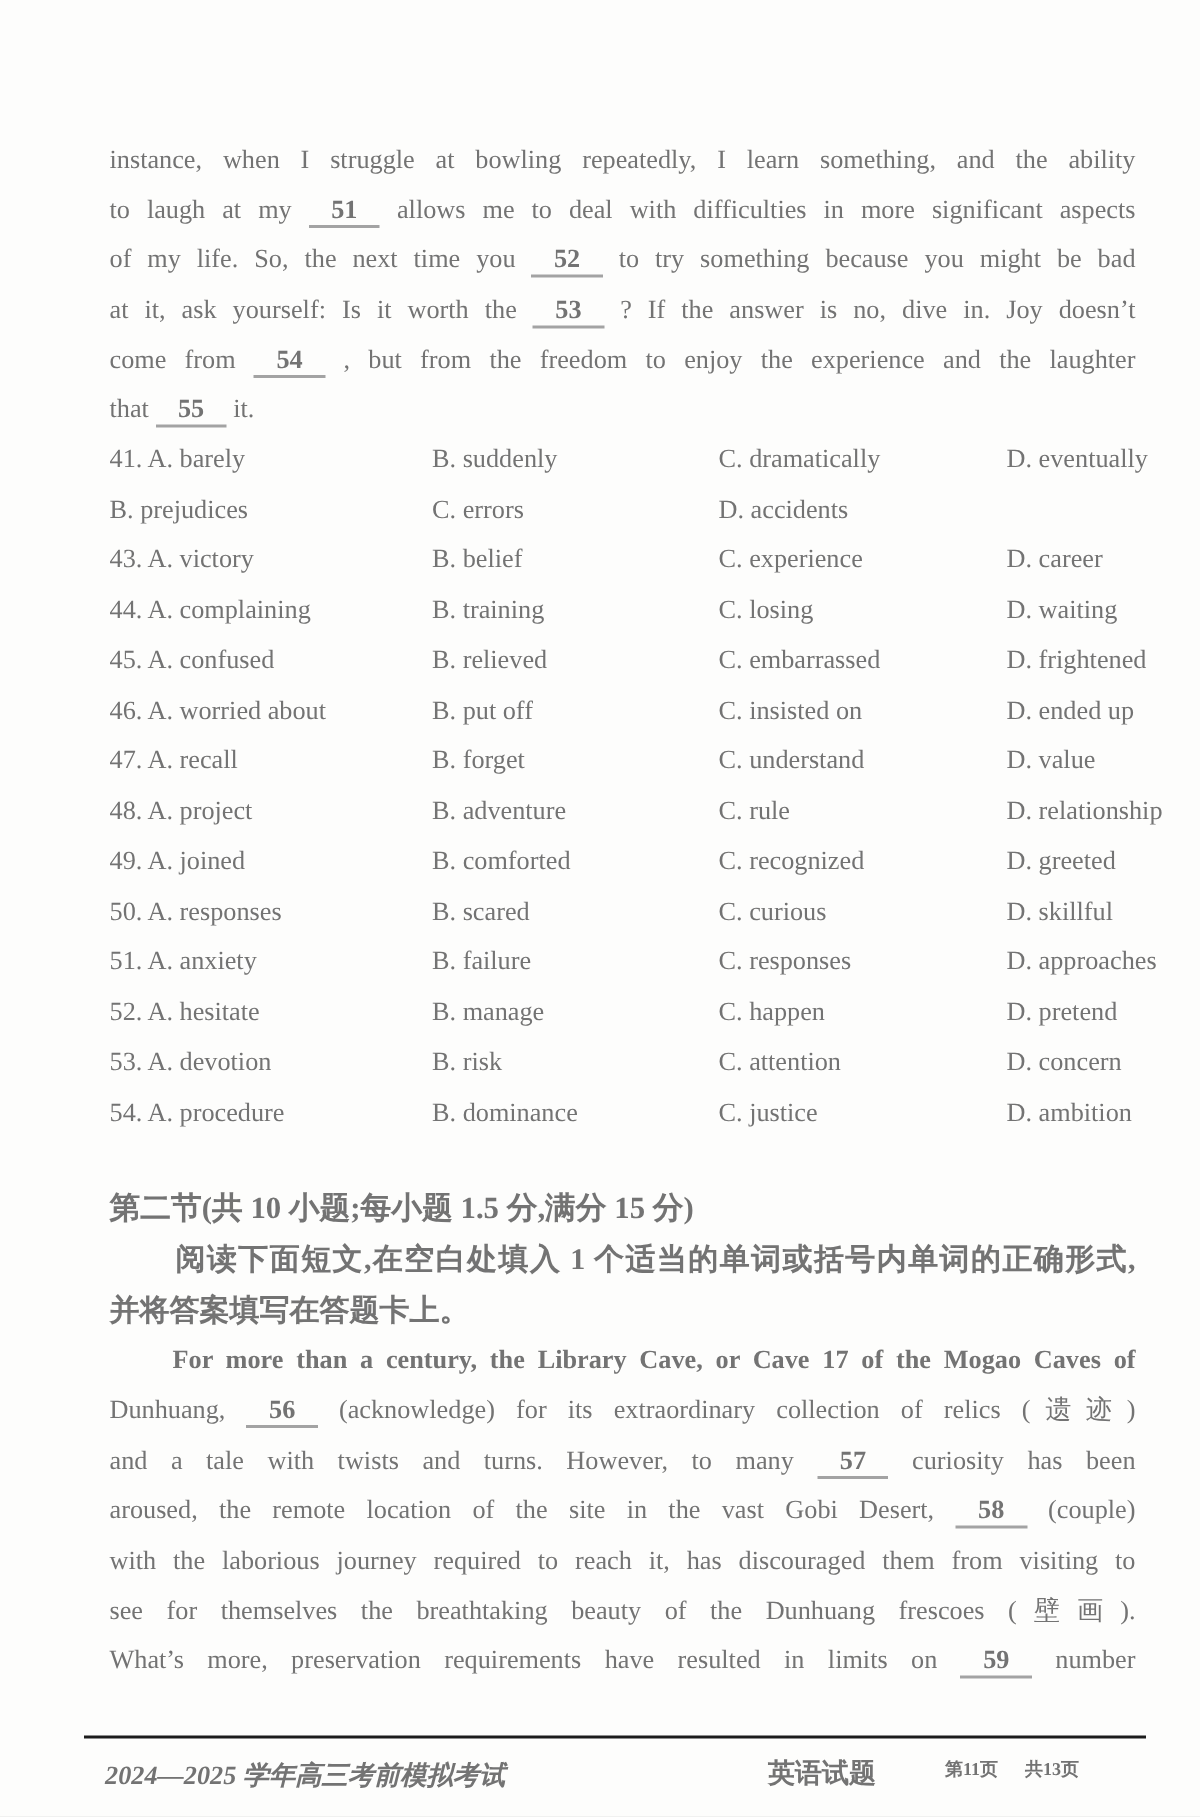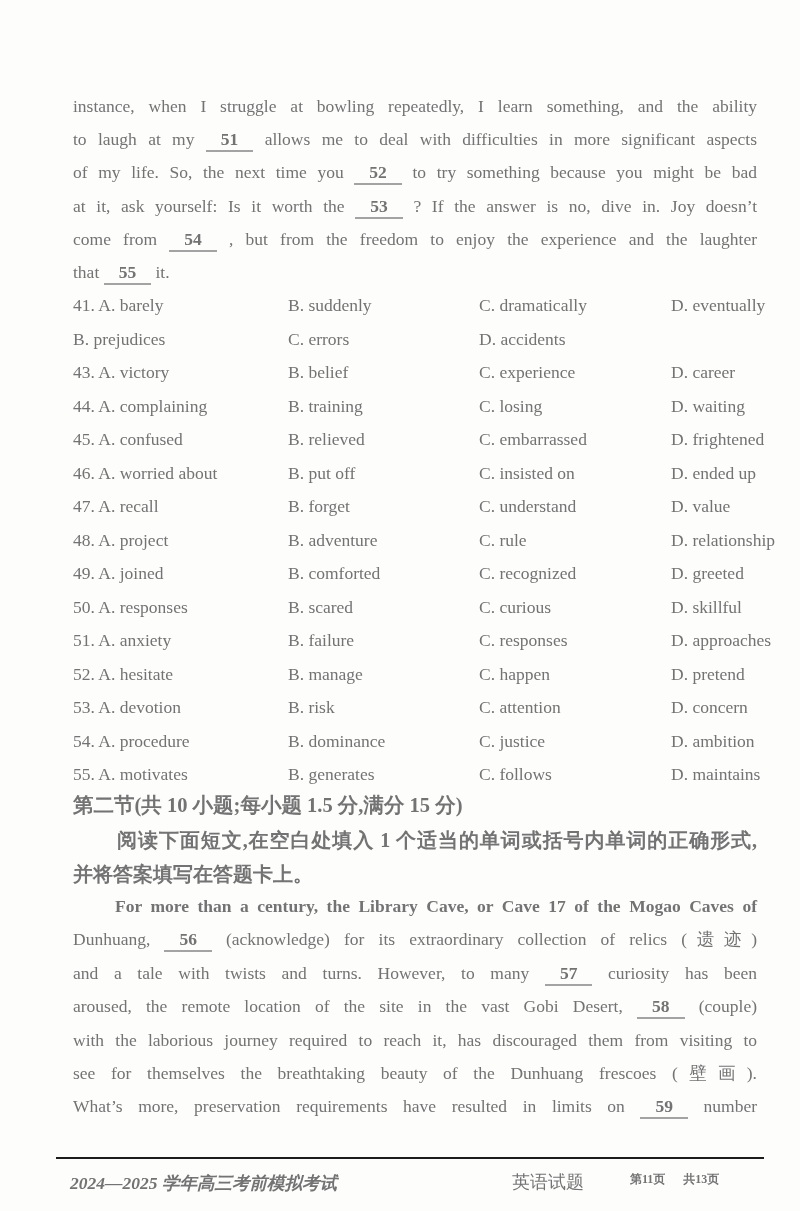--- a/index.html
+++ b/index.html
@@ -76,21 +76,21 @@
     top: 1171px;
     font-size: 17.5px;
     font-style: italic;
     font-weight: 600;
   }
   .f-subject {
     position: absolute;
     left: 512px;
     top: 1170px;
     font-size: 18px;
-    font-weight: 400;
+    font-weight: 700;
   }
   .f-page {
     position: absolute;
     left: 630px;
     top: 1171px;
     font-size: 12px;
     font-weight: 600;
   }
   .f-page .gap { display: inline-block; width: 18px; }
 </style>
@@ -184,26 +184,20 @@
         <span><span>53.</span> <span>A. devotion</span></span>
         <span>B. risk</span>
         <span>C. attention</span>
         <span>D. concern</span>
       </div>
     <div class="orow">
         <span><span>54.</span> <span>A. procedure</span></span>
         <span>B. dominance</span>
         <span>C. justice</span>
         <span>D. ambition</span>
-      </div>
-    <div class="orow">
-        <span><span>55.</span> <span>A. motivates</span></span>
-        <span>B. generates</span>
-        <span>C. follows</span>
-        <span>D. maintains</span>
       </div>
   </div>
 
   <div class="sec-heading cjk">第二节(共 10 小题;每小题 1.5 分,满分 15 分)</div>
   <div class="inst cjk">
     <div class="tline l1 just"><span>阅读下面短文,在空白处填入 1 个适当的单词或括号内单词的正确形式,</span></div>
     <div class="tline"><span>并将答案填写在答题卡上。</span></div>
   </div>
 
   <div class="passage p2">

